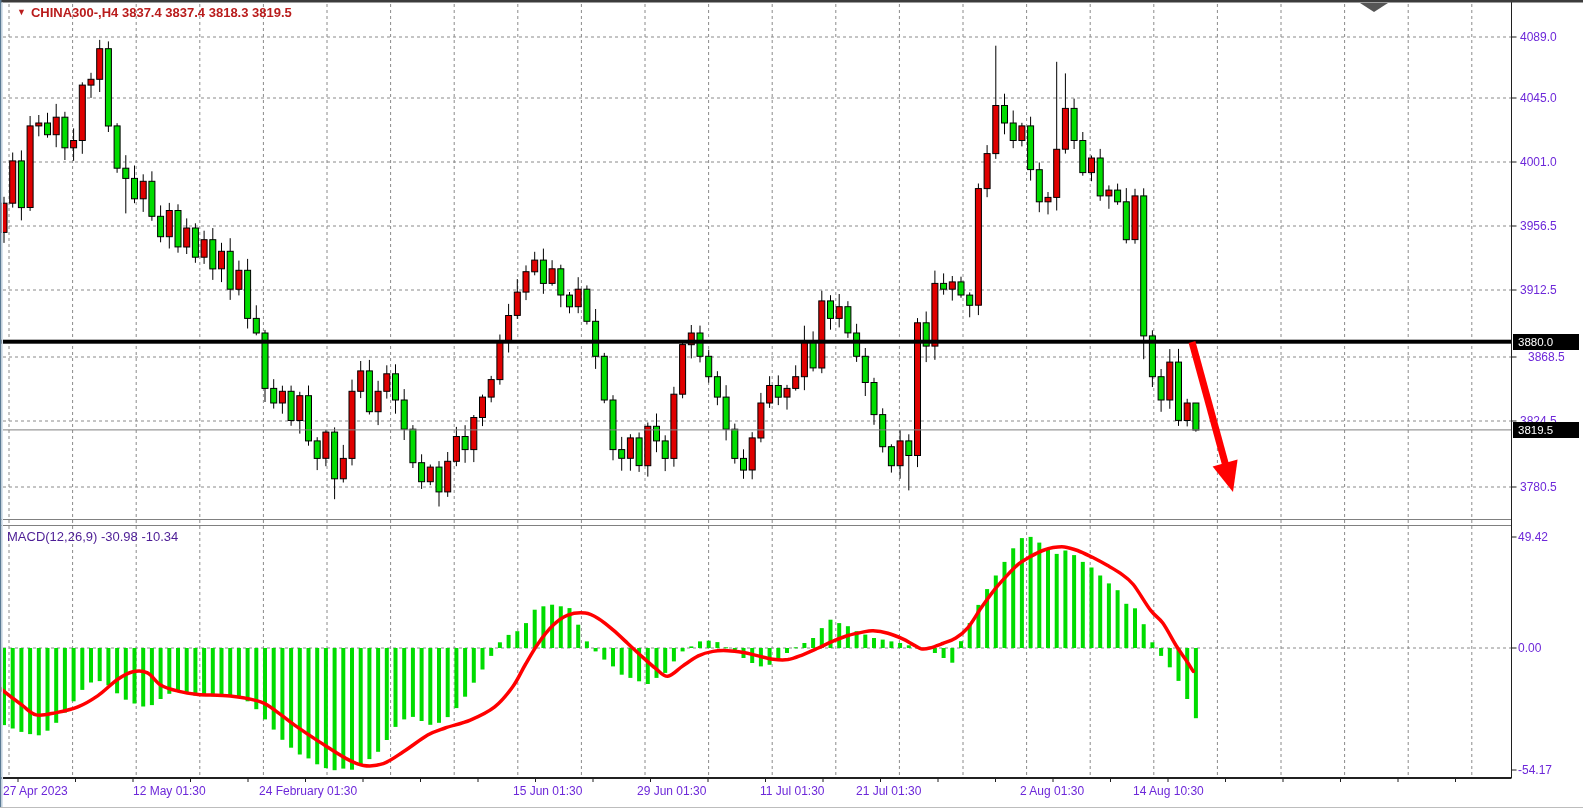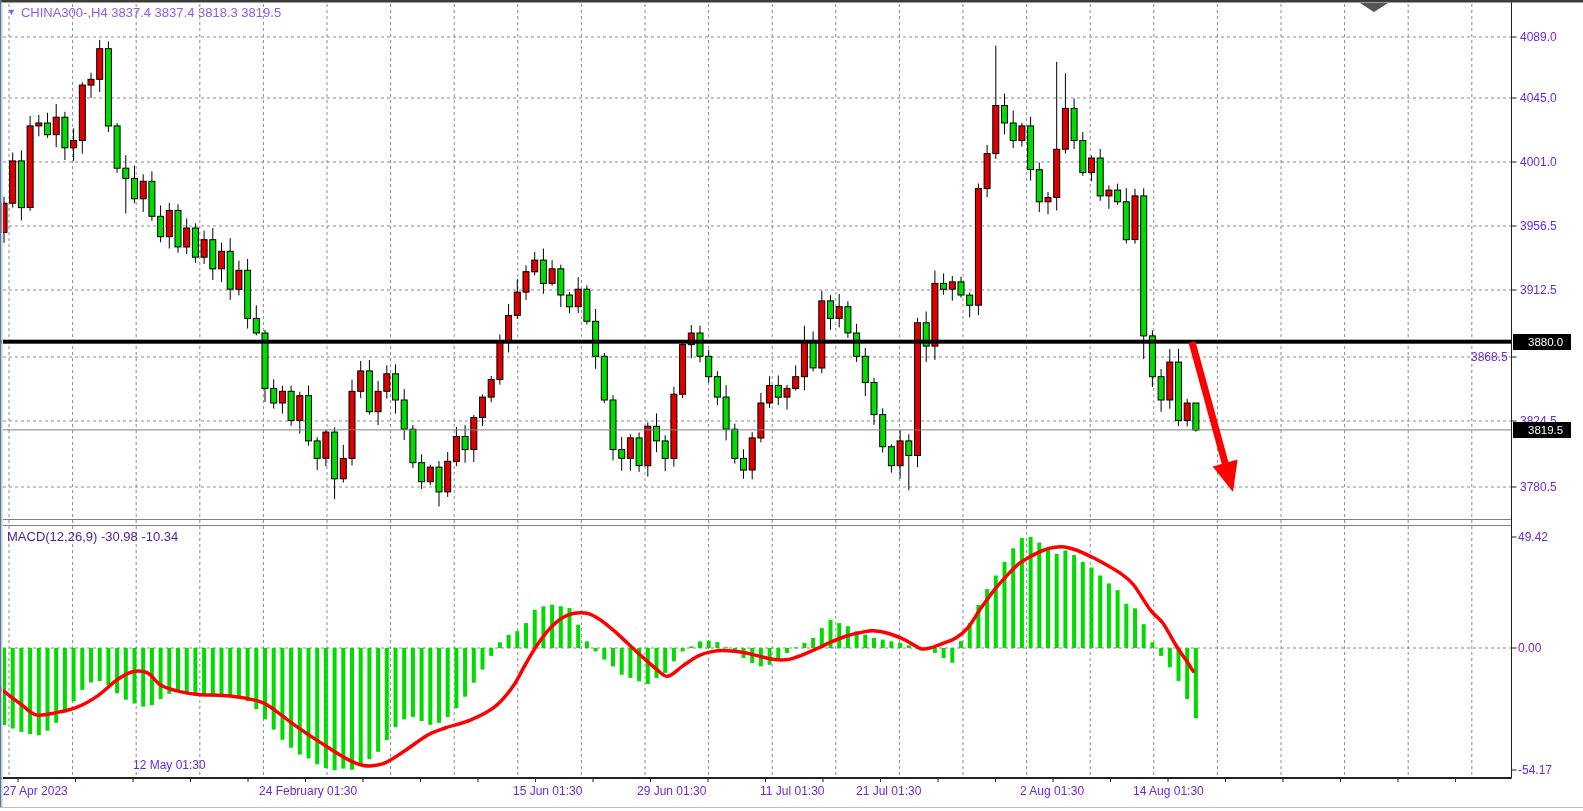--- a/index.html
+++ b/index.html
@@ -1,22 +1,22 @@
 <!DOCTYPE html>
 <html><head>
 <meta charset="utf-8">
 <style>
   html,body{margin:0;padding:0;background:#ffffff;width:1583px;height:811px;overflow:hidden;
     font-family:"Liberation Sans",sans-serif;}
   #stage{position:relative;width:1583px;height:811px;background:#fff;}
   svg{position:absolute;left:0;top:0;}
   .lbl{position:absolute;font-size:12px;color:#6d28d9;white-space:nowrap;line-height:14px;}
   .badge{position:absolute;background:#000;color:#fff;font-size:11.5px;line-height:16px;
-    height:16px;width:58px;padding-left:15px;box-sizing:border-box;}
-  #chart-title{position:absolute;left:7px;top:5px;font-size:13px;color:#8b5cf6;white-space:nowrap;}
+    height:16px;width:66px;padding-left:5px;box-sizing:border-box;}
+  #chart-title{position:absolute;left:17px;top:5px;font-size:13px;color:#b91c1c;white-space:nowrap;font-weight:bold;}
   #chart-title .tri{font-size:9px;vertical-align:2px;margin-right:5px;}
   #macd-label{position:absolute;left:7px;top:529px;font-size:13px;color:#4c1d95;white-space:nowrap;}
   #scroll-marker{position:absolute;left:1360px;top:3px;width:0;height:0;
     border-left:14px solid transparent;border-right:14px solid transparent;border-top:9px solid #555;}
 </style>
 </head>
 <body>
 
 <div id="stage">
   <svg id="chart-svg" width="1583" height="811">
@@ -530,36 +530,36 @@
   </div>
 
   <div id="macd-label">MACD(12,26,9) -30.98 -10.34</div>
 
   <div id="price-axis">
       <div class="lbl" style="left: 1520px; top: 30px;">4089.0</div>
       <div class="lbl" style="left: 1520px; top: 91px;">4045.0</div>
       <div class="lbl" style="left: 1520px; top: 155px;">4001.0</div>
       <div class="lbl" style="left: 1520px; top: 219px;">3956.5</div>
       <div class="lbl" style="left: 1520px; top: 283px;">3912.5</div>
-      <div class="lbl" style="left: 1471px; top: 350px;">3868.5</div>
+      <div class="lbl" style="left: 1528px; top: 350px;">3868.5</div>
       <div class="lbl" style="left: 1520px; top: 414px;">3824.5</div>
       <div class="lbl" style="left: 1520px; top: 480px;">3780.5</div>
       <div class="lbl" style="left: 1518px; top: 530px;">49.42</div>
       <div class="lbl" style="left: 1518px; top: 641px;">0.00</div>
       <div class="lbl" style="left: 1518px; top: 763px;">-54.17</div>
       <div class="badge" style="left: 1513px; top: 334px;">3880.0</div>
       <div class="badge" style="left: 1513px; top: 422px;">3819.5</div>
     </div>
   <div id="time-axis">
       <div class="lbl" style="left: 3px; top: 784px;">27 Apr 2023</div>
-      <div class="lbl" style="left: 133px; top: 758px;">12 May 01:30</div>
+      <div class="lbl" style="left: 133px; top: 784px;">12 May 01:30</div>
       <div class="lbl" style="left: 259px; top: 784px;">24 February 01:30</div>
       <div class="lbl" style="left: 385px; top: 784px; margin-top: 47px;">5 Jun 01:30</div>
       <div class="lbl" style="left: 513px; top: 784px;">15 Jun 01:30</div>
       <div class="lbl" style="left: 637px; top: 784px;">29 Jun 01:30</div>
       <div class="lbl" style="left: 760px; top: 784px;">11 Jul 01:30</div>
       <div class="lbl" style="left: 856px; top: 784px;">21 Jul 01:30</div>
       <div class="lbl" style="left: 1020px; top: 784px;">2 Aug 01:30</div>
-      <div class="lbl" style="left: 1133px; top: 784px;">14 Aug 01:30</div>
+      <div class="lbl" style="left: 1133px; top: 784px;">14 Aug 10:30</div>
     </div>
 
   <div id="scroll-marker"></div>
 </div>
 
 </body></html>

